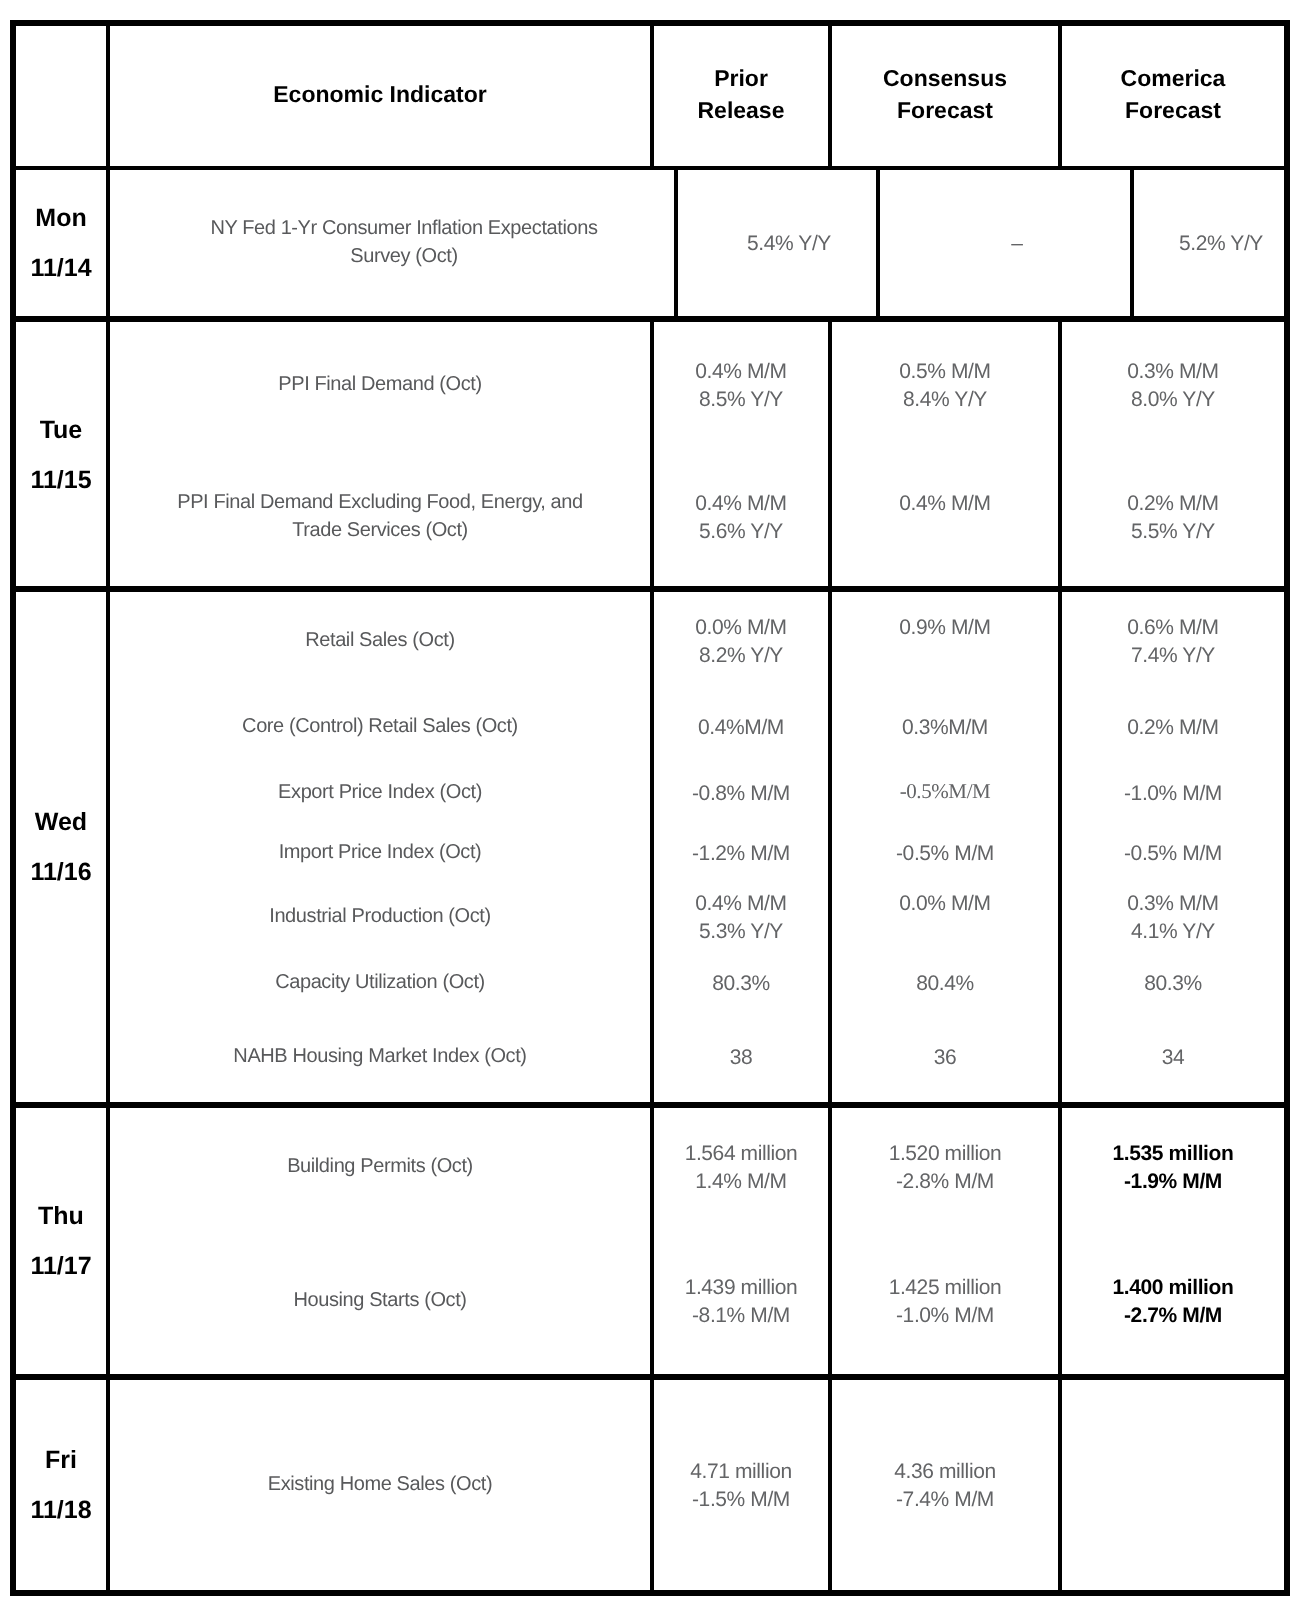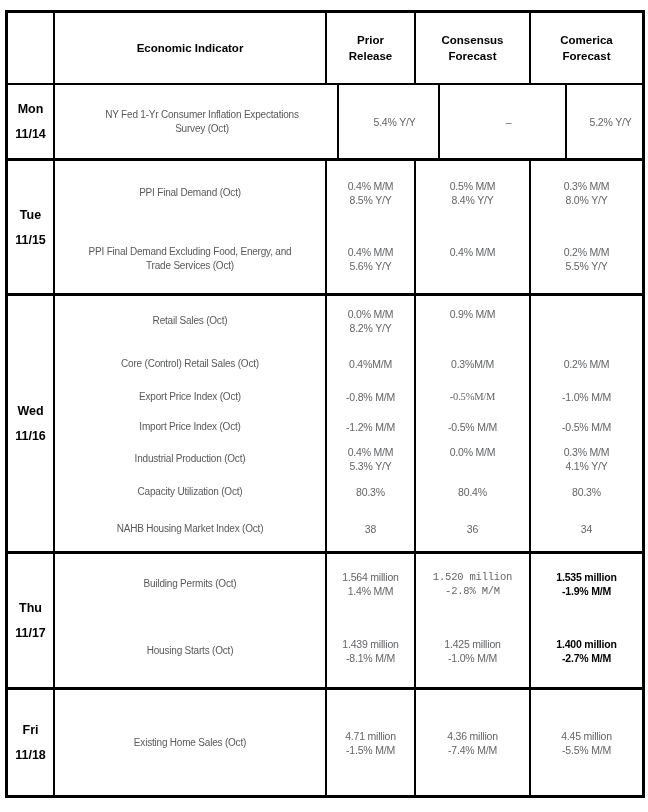--- a/index.html
+++ b/index.html
@@ -160,20 +160,24 @@
         <div class="tline">Retail Sales (Oct)</div>
       </div>
       <div class="cell val-cell" style="grid-area: 1 / 3;">
         <div class="tline">0.0% M/M</div>
         <div class="tline">8.2% Y/Y</div>
       </div>
       <div class="cell val-cell" style="grid-area: 1 / 4;">
         <div class="tline">0.9% M/M</div>
         <div class="tline"></div>
       </div>
+      <div class="cell val-cell last" style="grid-area: 1 / 5;">
+        <div class="tline">0.6% M/M</div>
+        <div class="tline">7.4% Y/Y</div>
+      </div>
       <div class="cell ind-cell" style="grid-area: 2 / 2;">
         <div class="tline">Core (Control) Retail Sales (Oct)</div>
       </div>
       <div class="cell val-cell" style="grid-area: 2 / 3;">
         <div class="tline">0.4%M/M</div>
       </div>
       <div class="cell val-cell" style="grid-area: 2 / 4; align-items: center;">
         <div class="tline">0.3%M/M</div>
       </div>
       <div class="cell val-cell last" style="grid-area: 2 / 5;">
@@ -248,21 +252,21 @@
         <div class="tline">Thu</div>
         <div class="tline">11/17</div>
       </div>
       <div class="cell ind-cell" style="grid-area: 1 / 2;">
         <div class="tline">Building Permits (Oct)</div>
       </div>
       <div class="cell val-cell" style="grid-area: 1 / 3;">
         <div class="tline">1.564 million</div>
         <div class="tline">1.4% M/M</div>
       </div>
-      <div class="cell val-cell" style="grid-area: 1 / 4; font-family: Liberation Mono, monospace;">
+      <div class="cell val-cell" style="grid-area: 1 / 4;">
         <div class="tline">1.520 million</div>
         <div class="tline">-2.8% M/M</div>
       </div>
       <div class="cell val-cell last bold-val" style="grid-area: 1 / 5;">
         <div class="tline">1.535 million</div>
         <div class="tline">-1.9% M/M</div>
       </div>
       <div class="cell ind-cell" style="grid-area: 2 / 2; text-align: center;">
         <div class="tline">Housing Starts (Oct)</div>
       </div>
@@ -288,18 +292,14 @@
         <div class="tline">Existing Home Sales (Oct)</div>
       </div>
       <div class="cell val-cell" style="grid-area: 1 / 3;">
         <div class="tline">4.71 million</div>
         <div class="tline">-1.5% M/M</div>
       </div>
       <div class="cell val-cell" style="grid-area: 1 / 4;">
         <div class="tline">4.36 million</div>
         <div class="tline">-7.4% M/M</div>
       </div>
-      <div class="cell val-cell last" style="grid-area: 1 / 5;">
-        <div class="tline">4.45 million</div>
-        <div class="tline">-5.5% M/M</div>
-      </div>
     </div>
   </div>
 
 </body></html>

